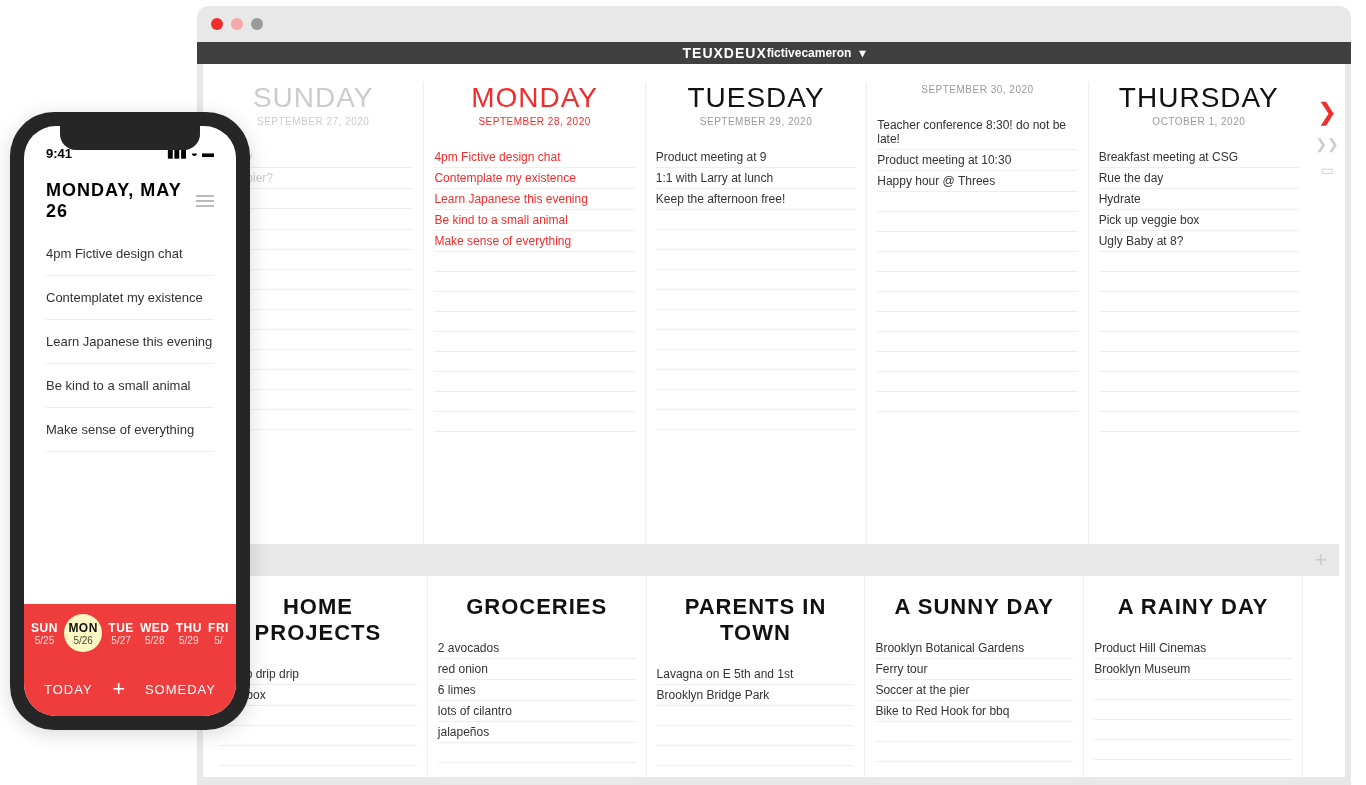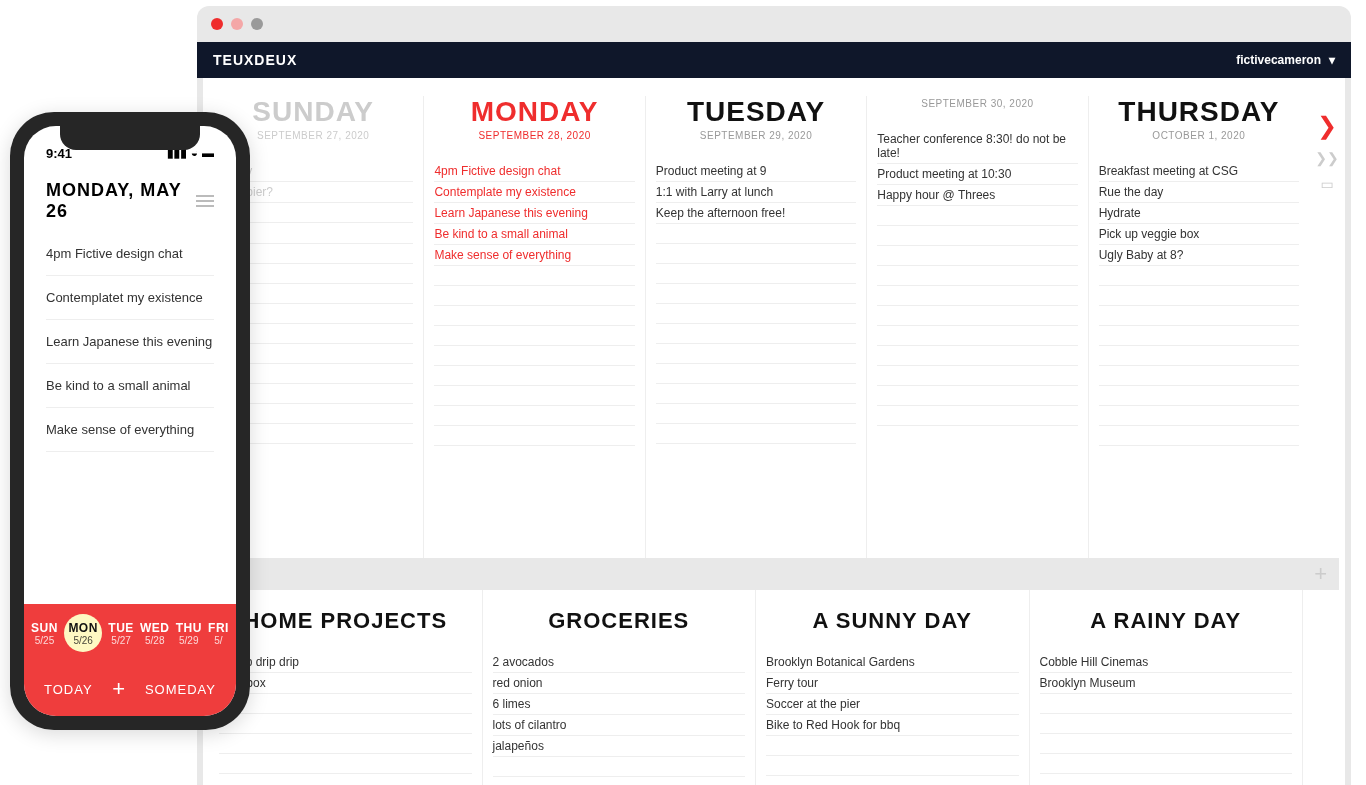--- a/index.html
+++ b/index.html
@@ -3,29 +3,29 @@
 <meta charset="utf-8">
 <style>
 *{margin:0;padding:0;box-sizing:border-box;font-family:-apple-system,BlinkMacSystemFont,"Segoe UI",Helvetica,Arial,sans-serif}
 body{background:#fff;width:1366px;height:785px;position:relative;overflow:hidden}
 .browser-window{position:absolute;left:197px;top:6px;width:1154px;height:779px;background:#e8e8e8;border-radius:12px 12px 0 0;overflow:hidden}
 .browser-chrome{height:36px;display:flex;align-items:center;padding-left:14px;gap:8px}
 .tlight{width:12px;height:12px;border-radius:50%}
 .tl-red{background:#ef2d2d}
 .tl-ylw{background:#f4a7a7}
 .tl-grn{background:#9a9a9a}
-.app-header{height:36px;background:#0f172a;display:flex;align-items:center;justify-content:space-between;padding:0 16px}
+.app-header{height:22px;background:#404040;display:flex;align-items:center;justify-content:center;padding:0 16px}
 .brand{color:#fff;font-weight:800;letter-spacing:1px;font-size:14px;font-family:Impact,"Arial Narrow",sans-serif}
 .user-menu{color:#fff;font-size:12px;font-weight:600;display:flex;align-items:center;gap:8px;cursor:pointer}
 .app-body{background:#fff;margin:0 6px;padding:18px 0 0 0;height:calc(100% - 66px);display:flex;position:relative}
 .cols{display:flex;flex:1}
 .day-col{flex:1;padding:0 10px;border-right:1px solid #eee}
 .day-col:last-child{border-right:none}
 .day-head{text-align:center;padding-bottom:12px}
-.day-name{font-family:Impact,"Arial Narrow",sans-serif;font-size:28px;font-weight:700;letter-spacing:1px;color:#111}
+.day-name{font-family:Impact,"Arial Narrow",sans-serif;font-size:28px;font-weight:400;letter-spacing:1px;color:#111}
 .day-date{font-size:10px;color:#999;letter-spacing:0.5px;margin-top:2px}
 .day-col.today .day-name{color:#ef2d2d}
 .day-col.today .day-date{color:#ef2d2d}
 .day-col.past .day-name{color:#ccc}
 .day-col.past .day-date{color:#ccc}
 .tasks{margin-top:8px}
 .task{font-size:12px;color:#333;padding:3px 0;border-bottom:1px solid #eee;min-height:20px}
 .day-col.today .task{color:#ef2d2d}
 .day-col.past .task{color:#ccc}
 .task.empty{height:20px}
@@ -226,38 +226,51 @@
             <div class="task">red onion</div>
             <div class="task">6 limes</div>
             <div class="task">lots of cilantro</div>
             <div class="task">jalapeños</div>
             <div class="task empty"></div>
             <div class="task empty"></div>
           </div>
         </div>
         <div class="list-col">
           <div class="list-head">
+    <div class="list-name">PARENTS IN TOWN</div>
+  </div>
+          <div class="list-tasks tasks">
+            <div class="task">Lavagna on E 5th and 1st</div>
+            <div class="task">Brooklyn Bridge Park</div>
+            <div class="task empty"></div>
+            <div class="task empty"></div>
+            <div class="task empty"></div>
+            <div class="task empty"></div>
+          </div>
+        </div>
+        <div class="list-col">
+          <div class="list-head">
     <div class="list-name">A SUNNY DAY</div>
   </div>
           <div class="list-tasks tasks">
             <div class="task">Brooklyn Botanical Gardens</div>
             <div class="task">Ferry tour</div>
             <div class="task">Soccer at the pier</div>
             <div class="task">Bike to Red Hook for bbq</div>
             <div class="task empty"></div>
             <div class="task empty"></div>
             <div class="task empty"></div>
           </div>
         </div>
         <div class="list-col">
           <div class="list-head">
     <div class="list-name">A RAINY DAY</div>
   </div>
           <div class="list-tasks tasks">
-            <div class="task">Cobble Hill Cinemas</div>
+            <div class="task">Product Hill Cinemas</div>
             <div class="task">Brooklyn Museum</div>
             <div class="task empty"></div>
             <div class="task empty"></div>
             <div class="task empty"></div>
             <div class="task empty"></div>
             <div class="task empty"></div>
           </div>
         </div>
         <div class="nav-spacer"></div>
       </div>

